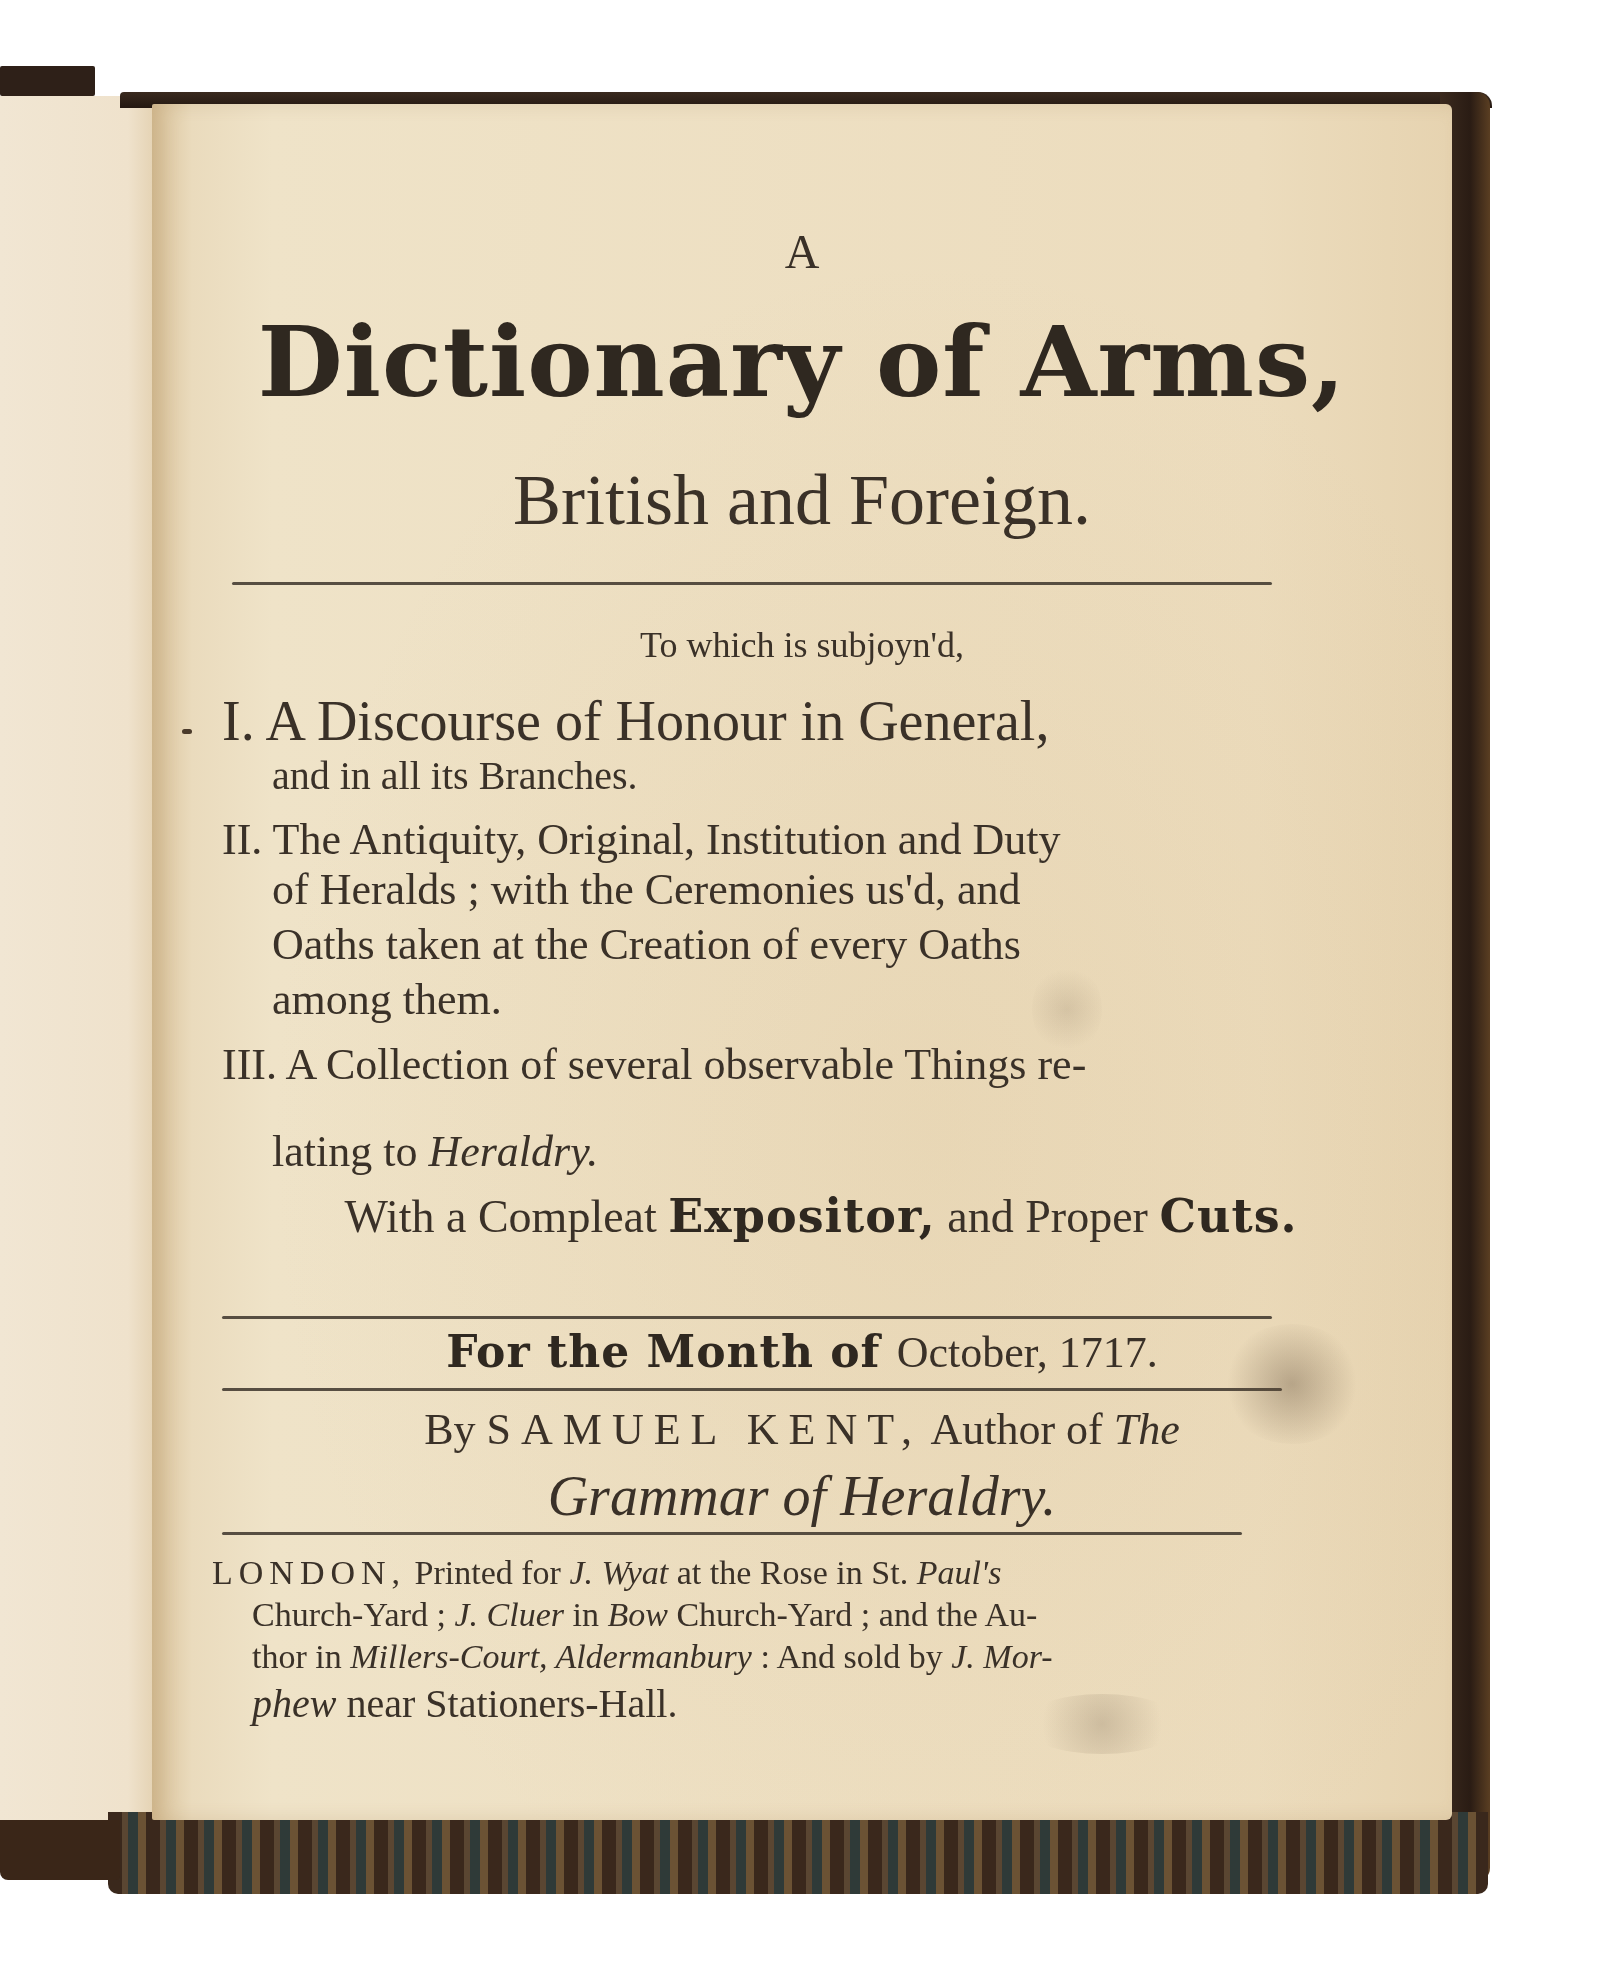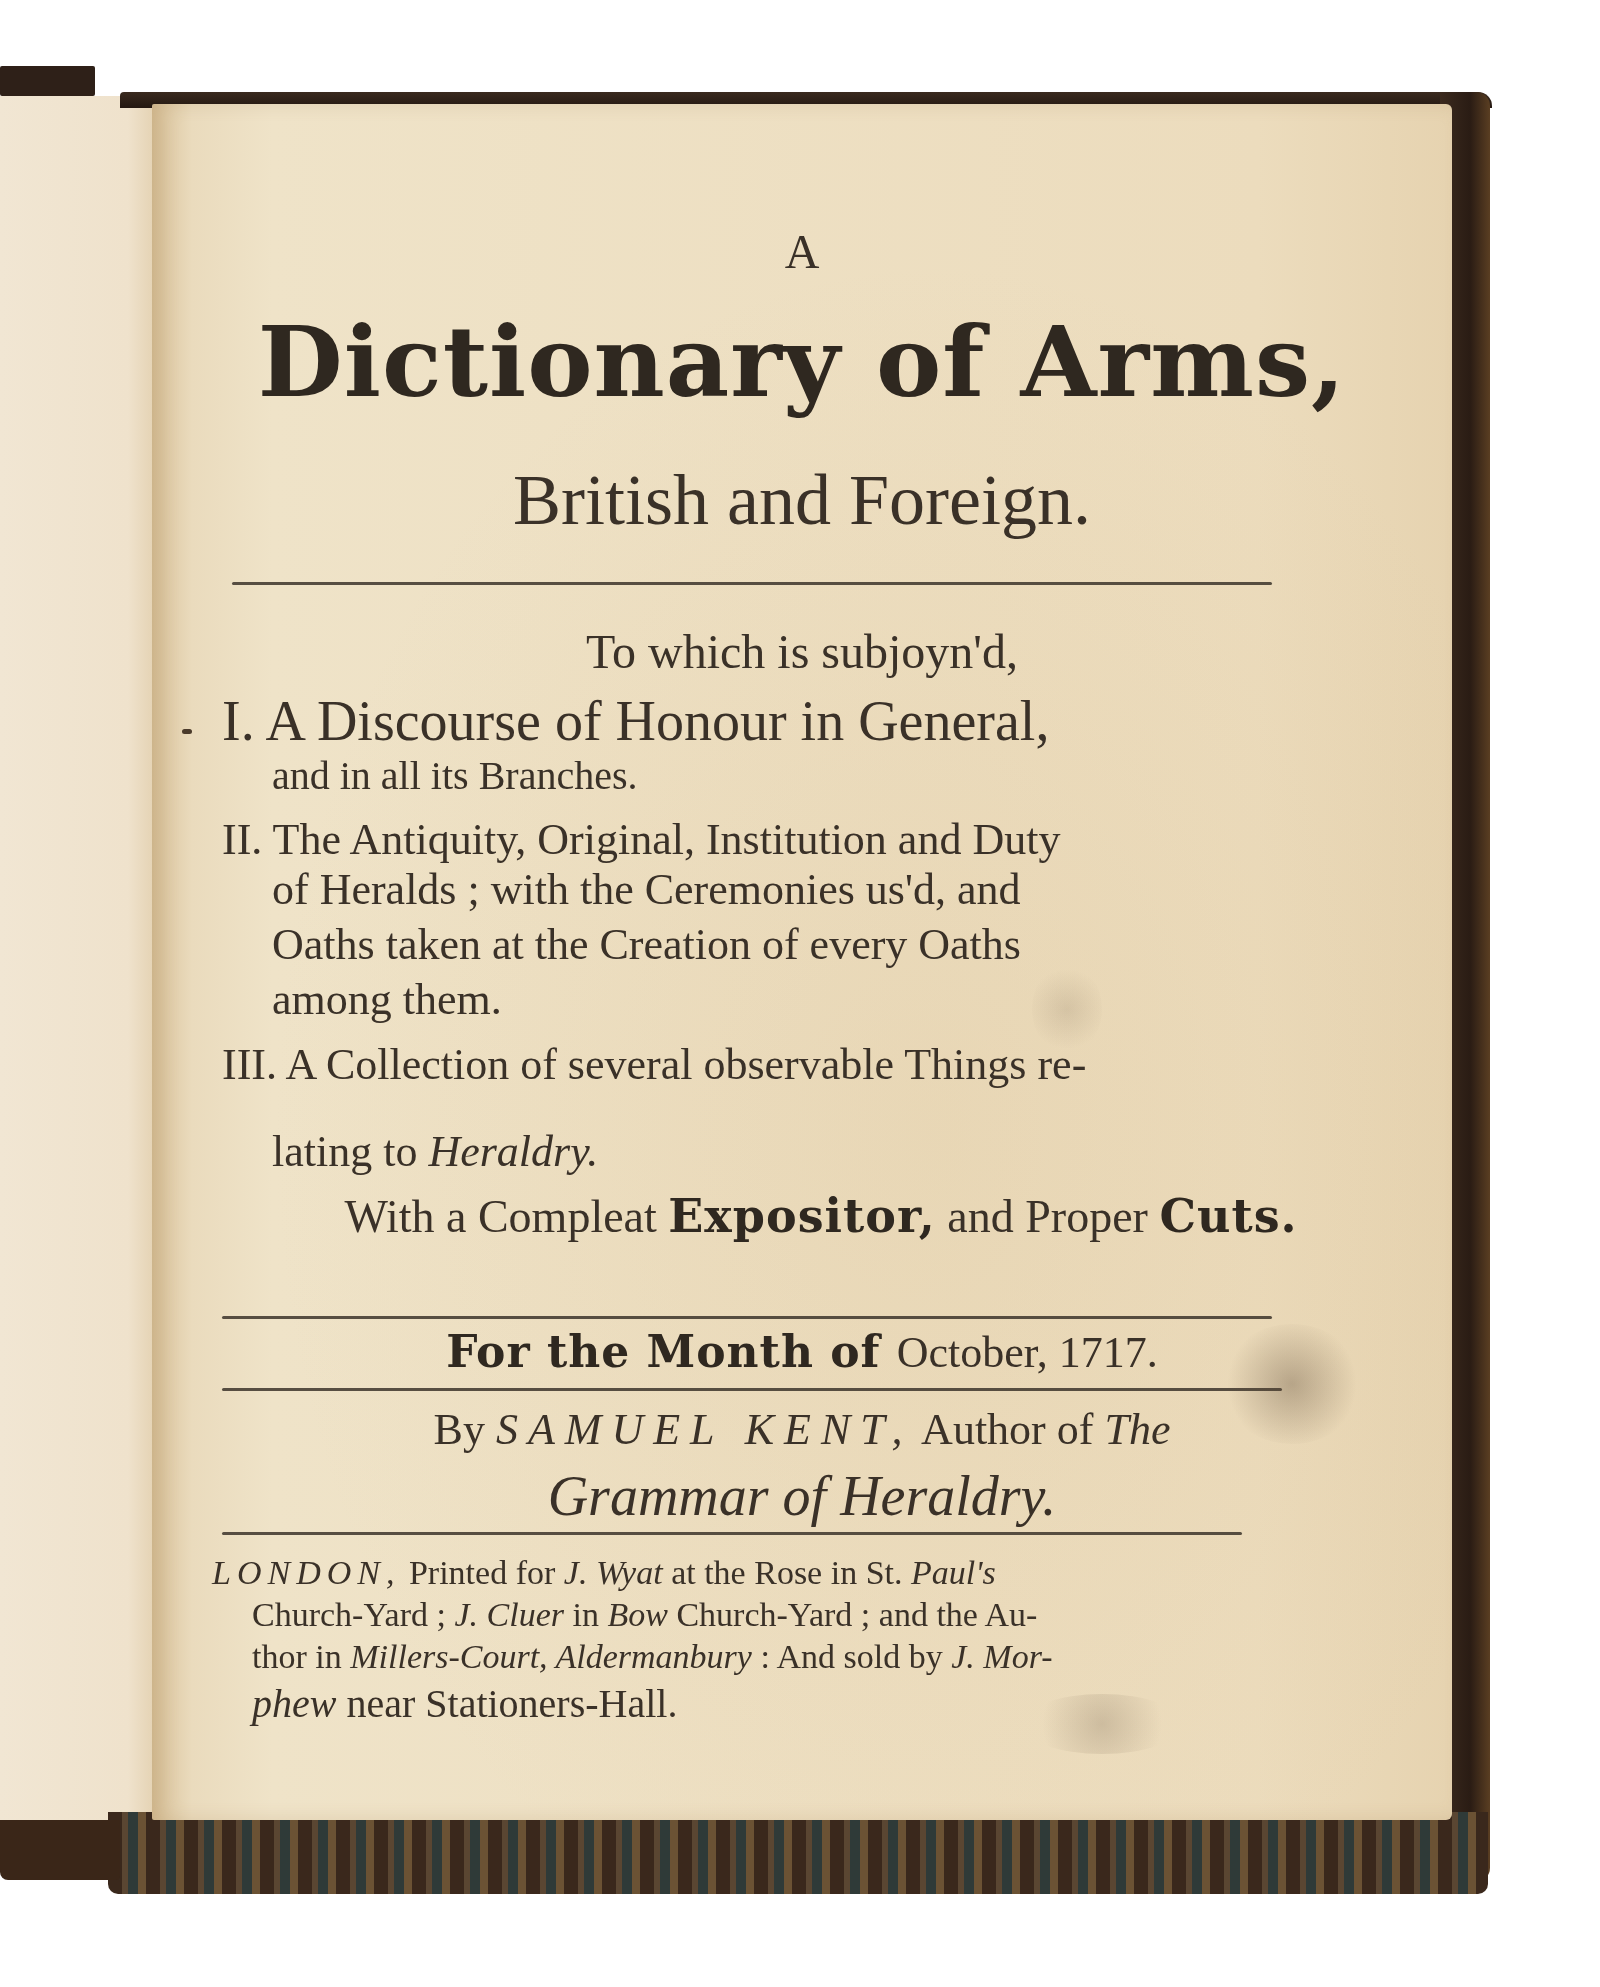--- a/index.html
+++ b/index.html
@@ -41,21 +41,21 @@
     border-radius: 2px 6px 6px 2px;
     box-shadow: inset 10px 0 18px rgba(150,110,60,0.18);
   }
   .line { position: absolute; left: 0; width: 100%; text-align: center; white-space: nowrap; }
   .blackletter {
     font-family: "DejaVu Serif", serif; font-weight: bold; color: #2f2820; letter-spacing: 1px;
   }
   .rule { position: absolute; height: 3px; background: #3c342a; border-radius: 2px; opacity: 0.85; }
   .left-line { position: absolute; white-space: nowrap; }
   .ital { font-style: italic; }
-  .caps-spaced { font-style: italic; letter-spacing: 10px; text-align: center; }
+  .caps-spaced { letter-spacing: 10px; text-align: center; }
   .stain {
     position: absolute; border-radius: 50%;
     background: radial-gradient(circle, rgba(90,70,50,0.35), transparent 70%);
   }
   .tab-marker {
     position: absolute; width: 10px; height: 5px; background: #4a3a2a; border-radius: 3px;
   }
 </style>
 </head>
 <body>
@@ -70,21 +70,21 @@
 <div class="page">
 
   <div class="line" style="top:120px; font-size:48px;">A</div>
 
   <div class="line blackletter" style="top:200px; font-size:98px;">Dictionary of Arms,</div>
 
   <div class="line" style="top:355px; font-size:72px;">British and Foreign.</div>
 
   <div class="rule" style="left:80px; top:478px; width:1040px;"></div>
 
-  <div class="line" style="top:520px; font-size:48px;">To which is subjoyn'd,</div>
+  <div class="line" style="top:520px; font-size:36px;">To which is subjoyn'd,</div>
 
   <div class="tab-marker" style="left:30px; top:625px;"></div>
   <div class="left-line" style="left:70px; top:585px; font-size:56px;">
     <span>I.</span>
     <span>A Discourse of Honour in General,</span>
   </div>
   <div class="left-line" style="left:120px; top:648px; font-size:40px;">and in all its Branches.</div>
 
   <div class="left-line" style="left:70px; top:710px; font-size:44px;text-align:center;">
     <span>II.</span>

